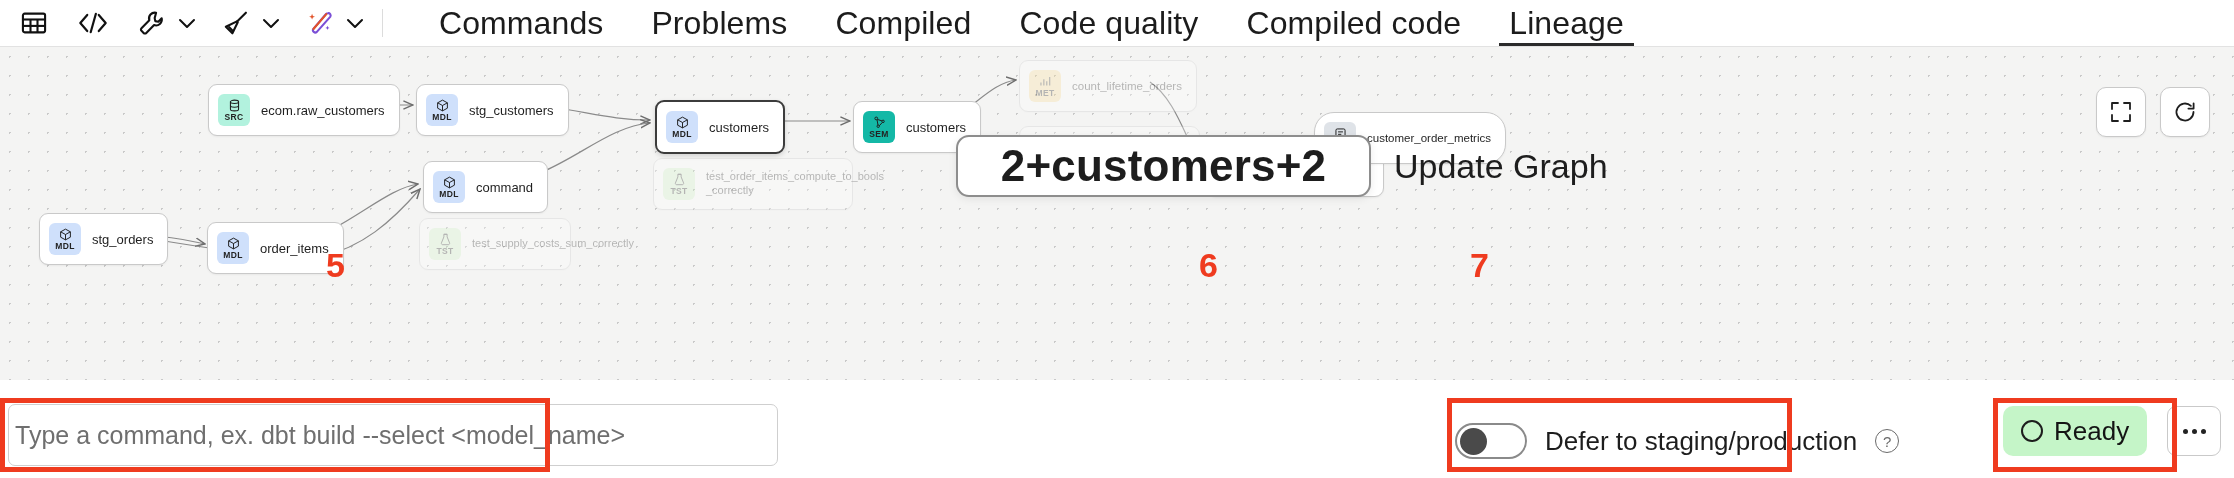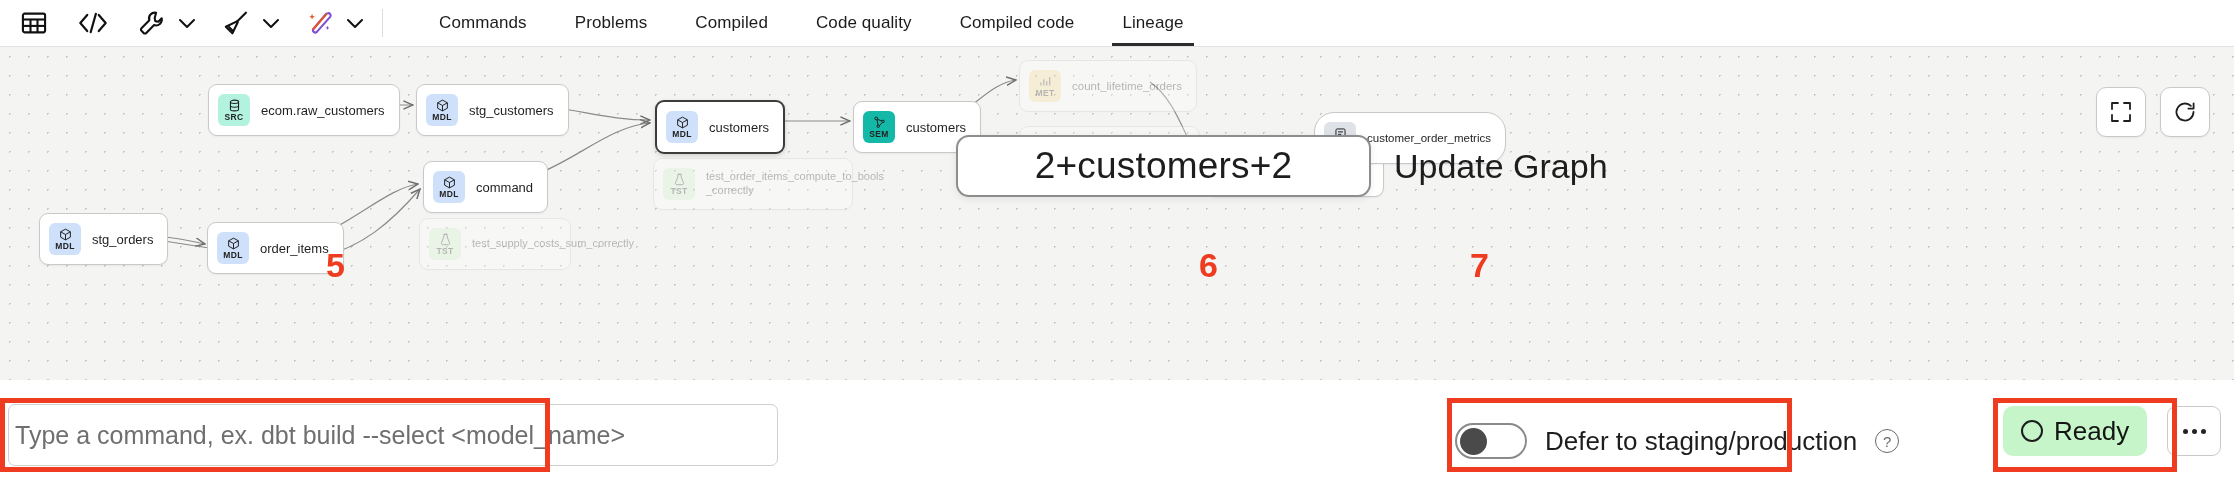--- a/index.html
+++ b/index.html
@@ -24,21 +24,21 @@
     cursor:pointer; color:#111;
   }
   .tbtn svg { display:block; }
   .tgroup { display:flex; align-items:center; gap:2px; }
   .chev { display:flex; align-items:center; justify-content:center; width:26px; height:34px; cursor:pointer; }
   .tdivider { width:1px; height:28px; background:#dcdcdc; margin:0 14px; }
 
   .tabs { display:flex; align-items:flex-end; height:100%; margin-left:18px; }
   .tab {
     position:relative; height:100%; display:flex; align-items:center;
-    padding:0 24px; font-size:17px; color:#1c1c1c; cursor:pointer;
+    padding:0 24px; font-size:32px; color:#1c1c1c; cursor:pointer;
     letter-spacing:.1px;
   }
   .tab.active::after {
     content:""; position:absolute; left:14px; right:14px; bottom:0;
     height:3px; background:#2b2b2b;
   }
 
   
   .canvas {
     position:absolute; top:47px; left:0; width:2234px; height:333px;
@@ -73,21 +73,21 @@
   .nlabel.small { font-size:11.5px; }
   .nlabel.tiny { font-size:11px; line-height:1.25; white-space:pre-line; }
 
   
   .overlay-panel {
     position:absolute; left:956px; top:88px; width:415px; height:62px;
     background:#ffffff; border:2px solid #8d8d8d; border-radius:13px;
     display:flex; align-items:center; justify-content:center;
     box-shadow:0 2px 8px rgba(0,0,0,.08);
   }
-  .overlay-panel .txt { font-size:37px; color:#1d1d1d; letter-spacing:.2px; }
+  .overlay-panel .txt { font-size:44px; color:#1d1d1d; letter-spacing:.2px;font-weight:bold; }
   .update-graph {
     position:absolute; left:1378px; top:88px; height:62px;
     display:flex; align-items:center; padding:0 16px;
     font-size:34px; color:#1d1d1d;
   }
 
   
   .canvas-ctrls { position:absolute; right:24px; top:40px; display:flex; gap:14px; }
   .cbtn {
     width:50px; height:50px; border:1px solid #c9c9c9; border-radius:10px;

